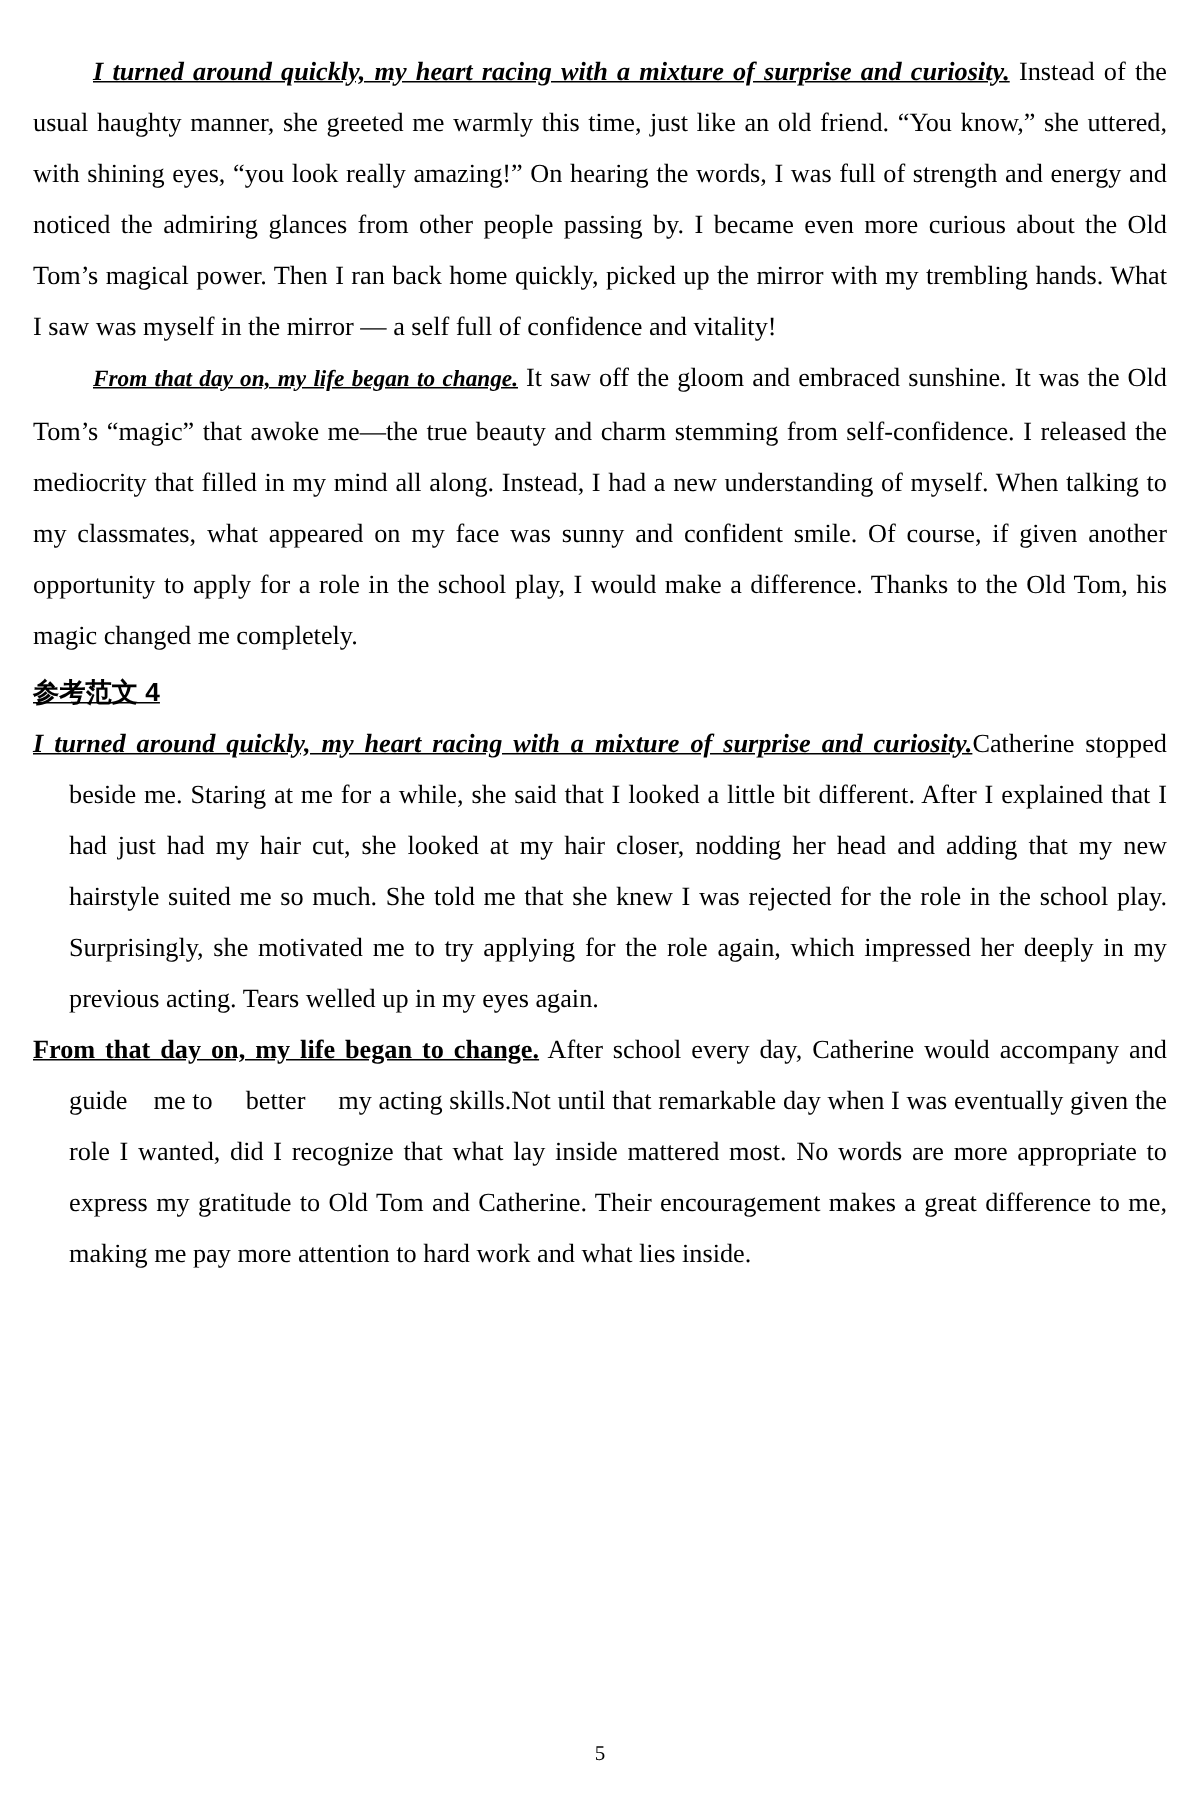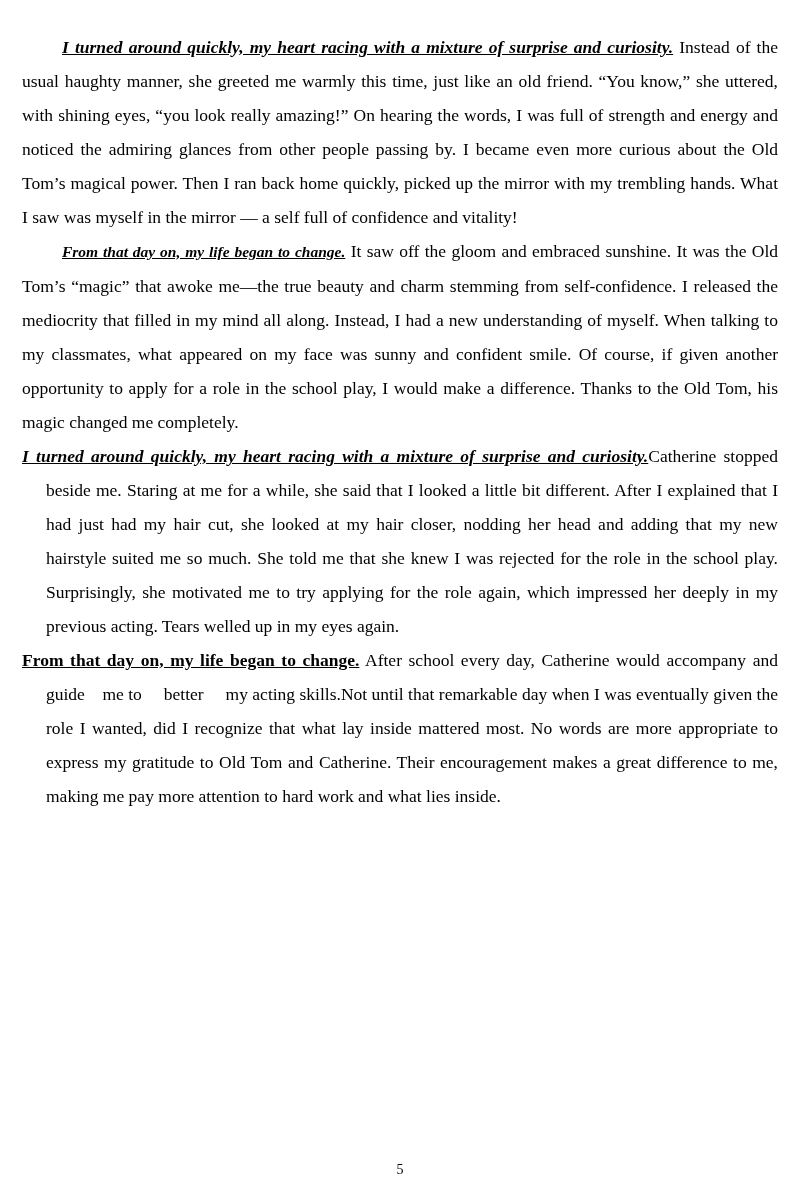--- a/index.html
+++ b/index.html
@@ -79,20 +79,21 @@
 </head>
 <body>
 
 <div class="page">
   <div class="doc-body">
 
     <p class="para indent"><span class="lead-italic">I turned around quickly, my heart racing with a mixture of surprise and curiosity.</span><span> Instead of the usual haughty manner, she greeted me warmly this time, just like an old friend. “You know,” she uttered, with shining eyes, “you look really amazing!” On hearing the words, I was full of strength and energy and noticed the admiring glances from other people passing by. I became even more curious about the Old Tom’s magical power. Then I ran back home quickly, picked up the mirror with my trembling hands. What I saw was myself in the mirror — a self full of confidence and vitality!</span></p>
 
     <p class="para indent"><span class="lead-italic-small">From that day on, my life began to change.</span><span> It saw off the gloom and embraced sunshine. It was the Old Tom’s “magic” that awoke me—the true beauty and charm stemming from self-confidence. I released the mediocrity that filled in my mind all along. Instead, I had a new understanding of myself. When talking to my classmates, what appeared on my face was sunny and confident smile. Of course, if given another opportunity to apply for a role in the school play, I would make a difference. Thanks to the Old Tom, his magic changed me completely.</span></p>
 
+    <div class="section-head">参考范文 4</div>
 
     <p class="para hang"><span class="lead-italic">I turned around quickly, my heart racing with a mixture of surprise and curiosity.</span><span>Catherine stopped beside me. Staring at me for a while, she said that I looked a little bit different. After I explained that I had just had my hair cut, she looked at my hair closer, nodding her head and adding that my new hairstyle suited me so much. She told me that she knew I was rejected for the role in the school play. Surprisingly, she motivated me to try applying for the role again, which impressed her deeply in my previous acting. Tears welled up in my eyes again.</span></p>
 
     <p class="para hang"><span class="lead-bold">From that day on, my life began to change.</span><span> After school every day, Catherine would accompany and guide me to  better  my acting skills.Not until that remarkable day when I was eventually given the role I wanted, did I recognize that what lay inside mattered most. No words are more appropriate to express my gratitude to Old Tom and Catherine. Their encouragement makes a great difference to me, making me pay more attention to hard work and what lies inside.</span></p>
 
     <div class="blank-area"></div>
   </div>
 
   <div class="page-number">5</div>
 </div>

